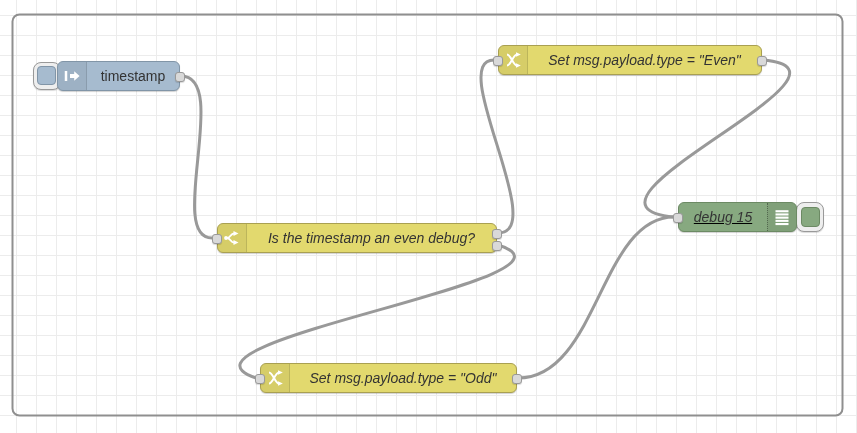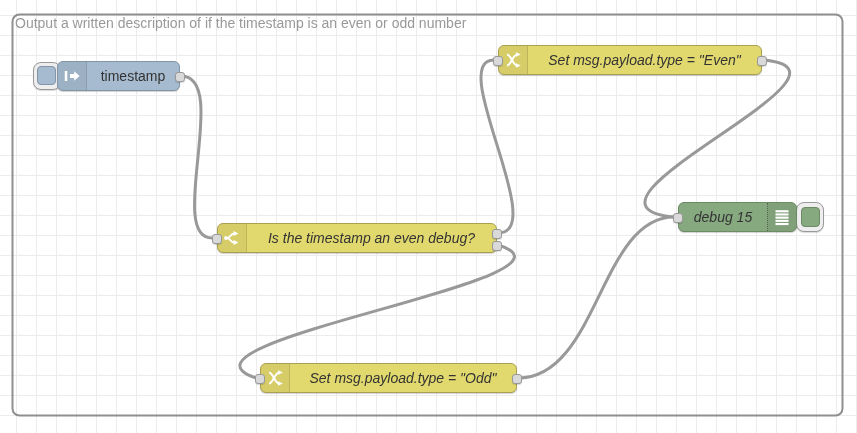--- a/index.html
+++ b/index.html
@@ -23,21 +23,21 @@
   }
 
   .node {
     position:absolute; height:30px; box-sizing:border-box;
     border:1px solid #999; border-radius:6px;
     display:flex; align-items:stretch;
     box-shadow:0 1px 1px rgba(0,0,0,0.18);
   }
   .node-inject  { background:#a6bbcf; border-color:#8195a7; }
   .node-yellow  { background:#e2d96e; border-color:#a9a052; }
-  .node-debug   { background:#87a980; border-color:#6c8a64; }
+  .node-debug   { background:#87a980; border-color:#6c8a64;text-decoration:underline; }
 
   .icon-box {
     width:28px; display:flex; align-items:center; justify-content:center;
     background:rgba(0,0,0,0.05); border-right:1px solid rgba(0,0,0,0.12);
     border-top-left-radius:5px; border-bottom-left-radius:5px;
   }
   .icon-box.right {
     border-right:none; border-left:1px dotted rgba(0,0,0,0.35);
     background:rgba(0,0,0,0.05);
     border-radius:0 5px 5px 0;
@@ -76,21 +76,20 @@
 
   <svg class="overlay">
     <rect class="flow-border" x="12.5" y="14.5" width="830" height="401" rx="7"></rect>
     <path class="wire" d="M 181 76 C 231 76 166 238 212 238"></path>
     <path class="wire" d="M 498 233 C 550 233 446 60 494 60"></path>
     <path class="wire" d="M 498 245 C 605 278 150 342 256 378"></path>
     <path class="wire" d="M 518 378 C 598 378 600 217 674 217"></path>
     <path class="wire" d="M 763 60 C 884 70 547 205 674 217"></path>
   </svg>
 
-  <div class="comment">Output a written description of if the timestamp is an even or odd number</div>
 
   <div class="btn-housing" style="left:33px; top:62px; width:28px; height:28px;"></div>
   <div class="btn-inner" style="left:37px; top:66px; width:19px; height:19px;"></div>
 
   <div class="node node-inject" style="left:57px; top:61px; width:123px;">
     <div class="icon-box">
       <svg width="20" height="20" viewBox="0 0 20 20">
         <path d="M4 5 v10" stroke="#ffffff" stroke-width="2.5" fill="none"></path>
         <path d="M8 8 h4.2 V5.2 L17.6 10 L12.2 14.8 V12 H8 z" fill="#ffffff"></path>
       </svg>

